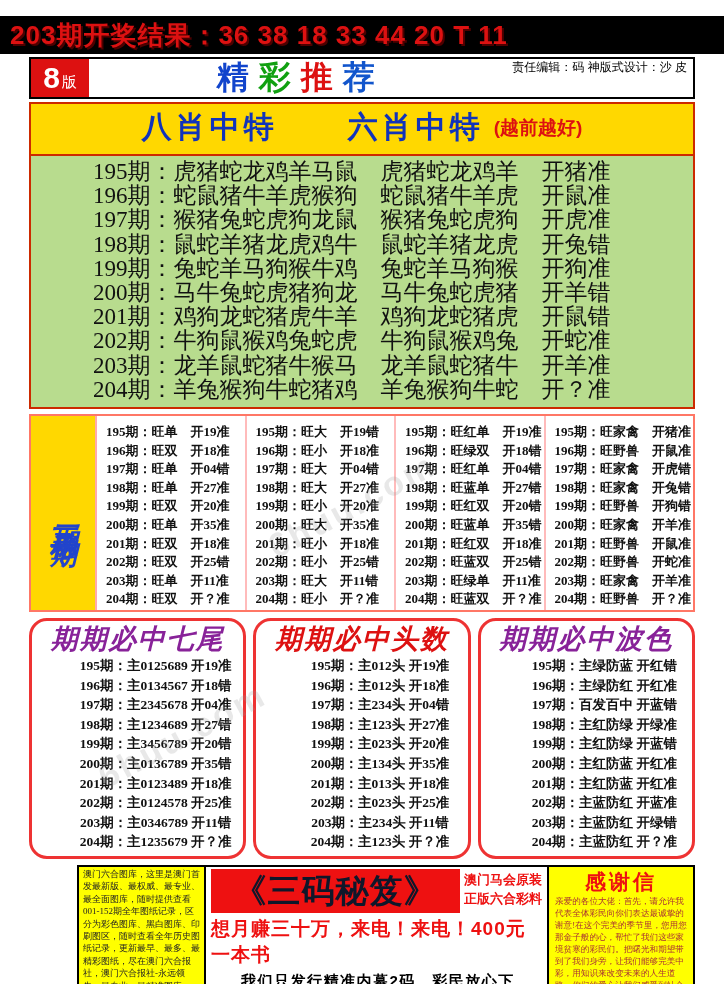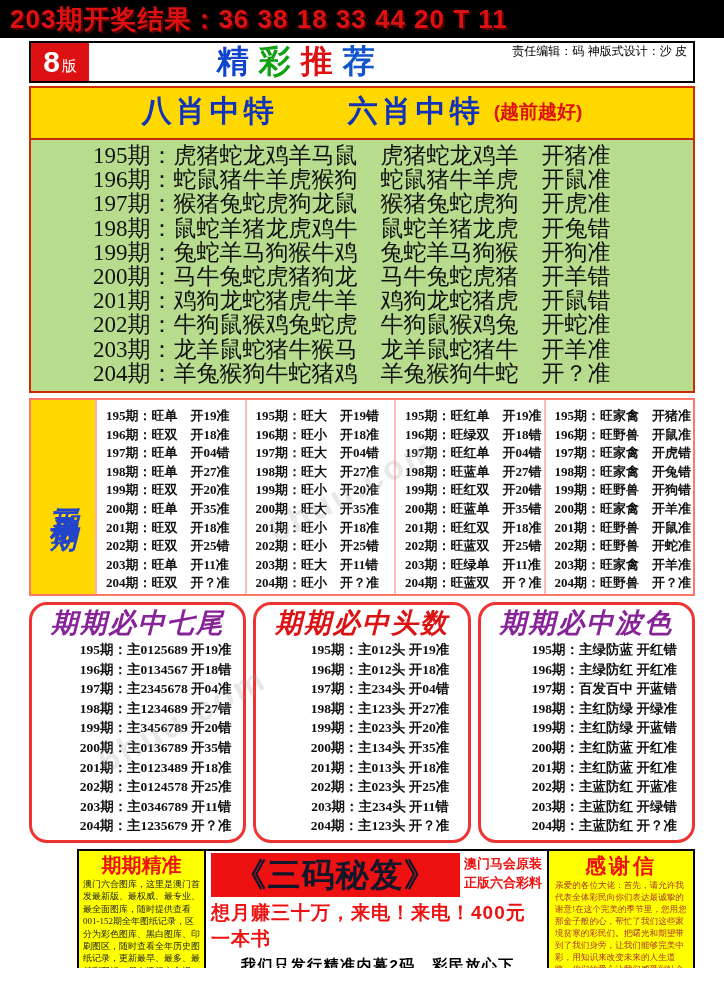--- a/index.html
+++ b/index.html
@@ -1,18 +1,18 @@
 <!DOCTYPE html>
 <html><head>
 <meta charset="utf-8">
 <style>
   * { margin:0; padding:0; box-sizing:border-box; }
   html,body { background:#ffffff; }
   .page {
-    position:relative; width:724px; height:968px; margin:0 auto;
+    position:relative; width:724px; height:968px; margin:16px auto;
     background:#ffffff; overflow:hidden;
     font-family:"Liberation Sans", sans-serif; color:#000;
   }
   
   .topbar {
     height:38px; background:#000000; display:flex; align-items:center;
     padding-left:10px;
   }
   .topbar .result-text {
     color:#dd1111; font-size:26px; font-weight:bold; letter-spacing:1px;
@@ -302,21 +302,20 @@
             <div class="b-row">201期：主红防蓝 开红准</div>
             <div class="b-row">202期：主蓝防红 开蓝准</div>
             <div class="b-row">203期：主蓝防红 开绿错</div>
             <div class="b-row">204期：主蓝防红 开？准</div>
           </div>
       </div>
     </div>
 
     <div class="bottom-row">
       <div class="ad-left">
-        <div class="ad-left-title">期期精准</div>
         <div class="ad-left-body">澳门六合图库，这里是澳门首发最新版、最权威、最专业、最全面图库，随时提供查看001-152期全年图纸记录，区分为彩色图库、黑白图库、印刷图区，随时查看全年历史图纸记录，更新最早、最多、最精彩图纸，尽在澳门六合报社，澳门六合报社-永远领先，最专业，最精准图库。</div>
       </div>
       <div class="ad-center">
         <div class="banner-row">
           <div class="sanma-banner">《三码秘笈》</div>
           <div class="banner-tags">
             <div>澳门马会原装</div>
             <div>正版六合彩料</div>
           </div>
         </div>

